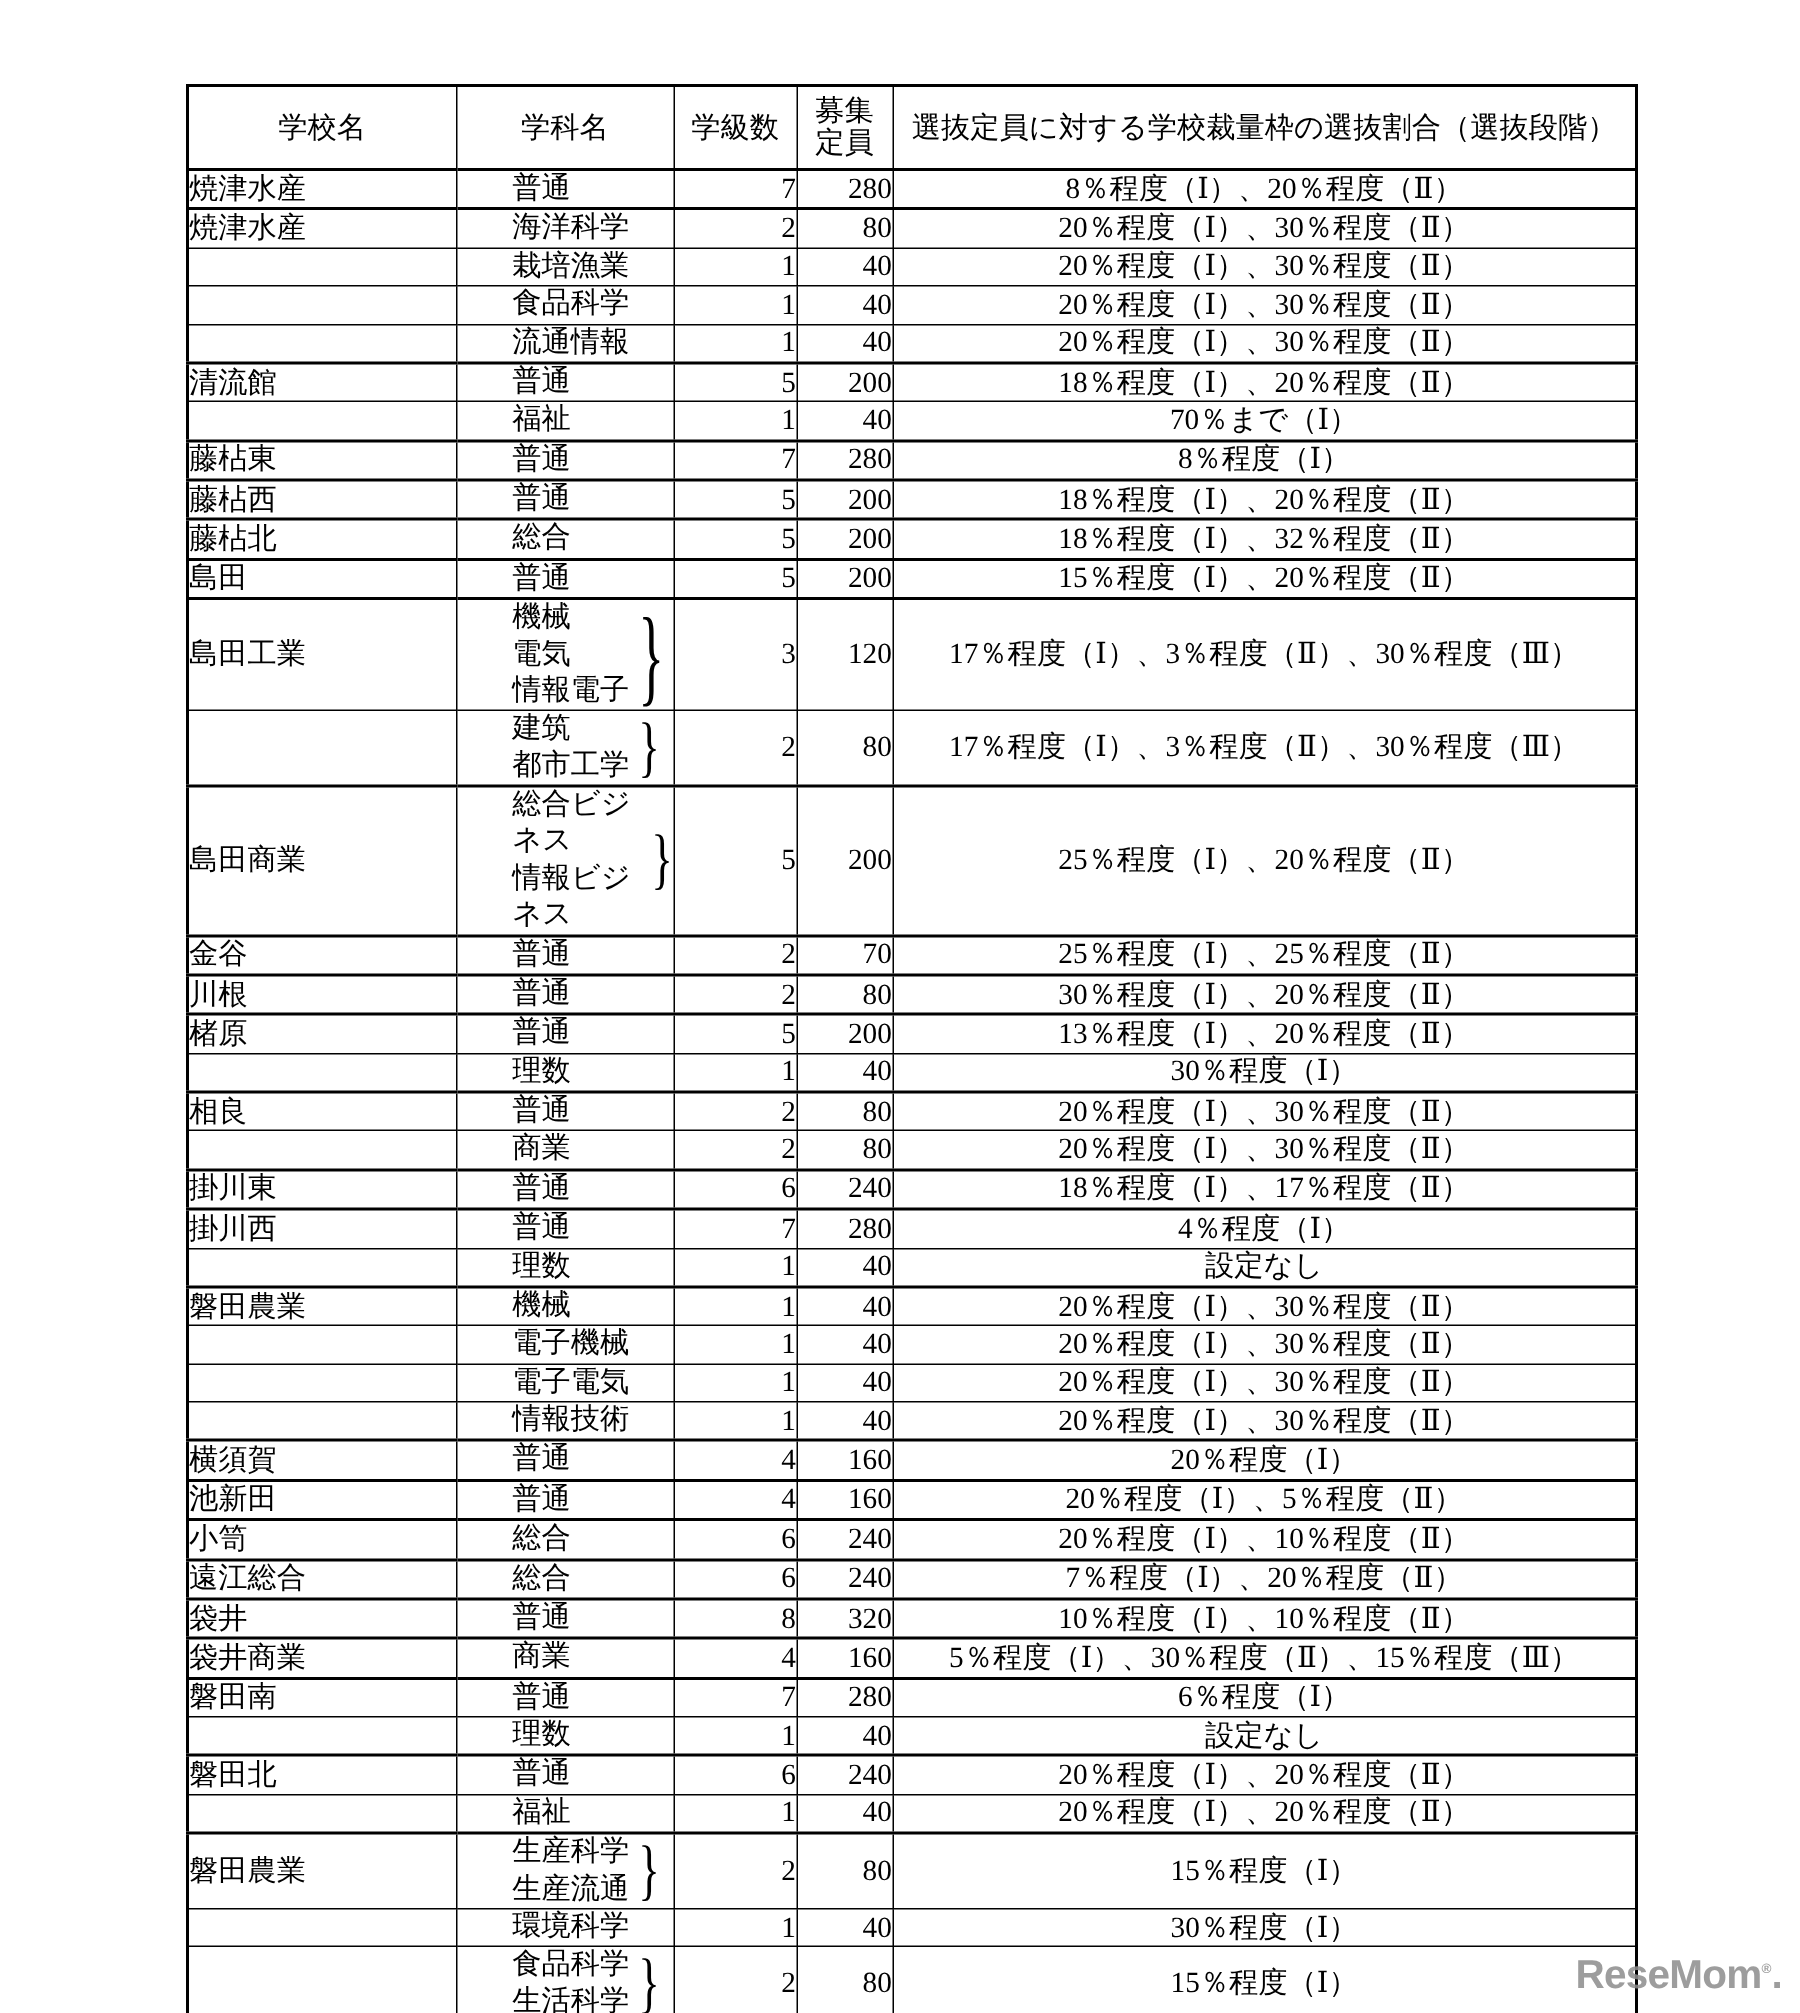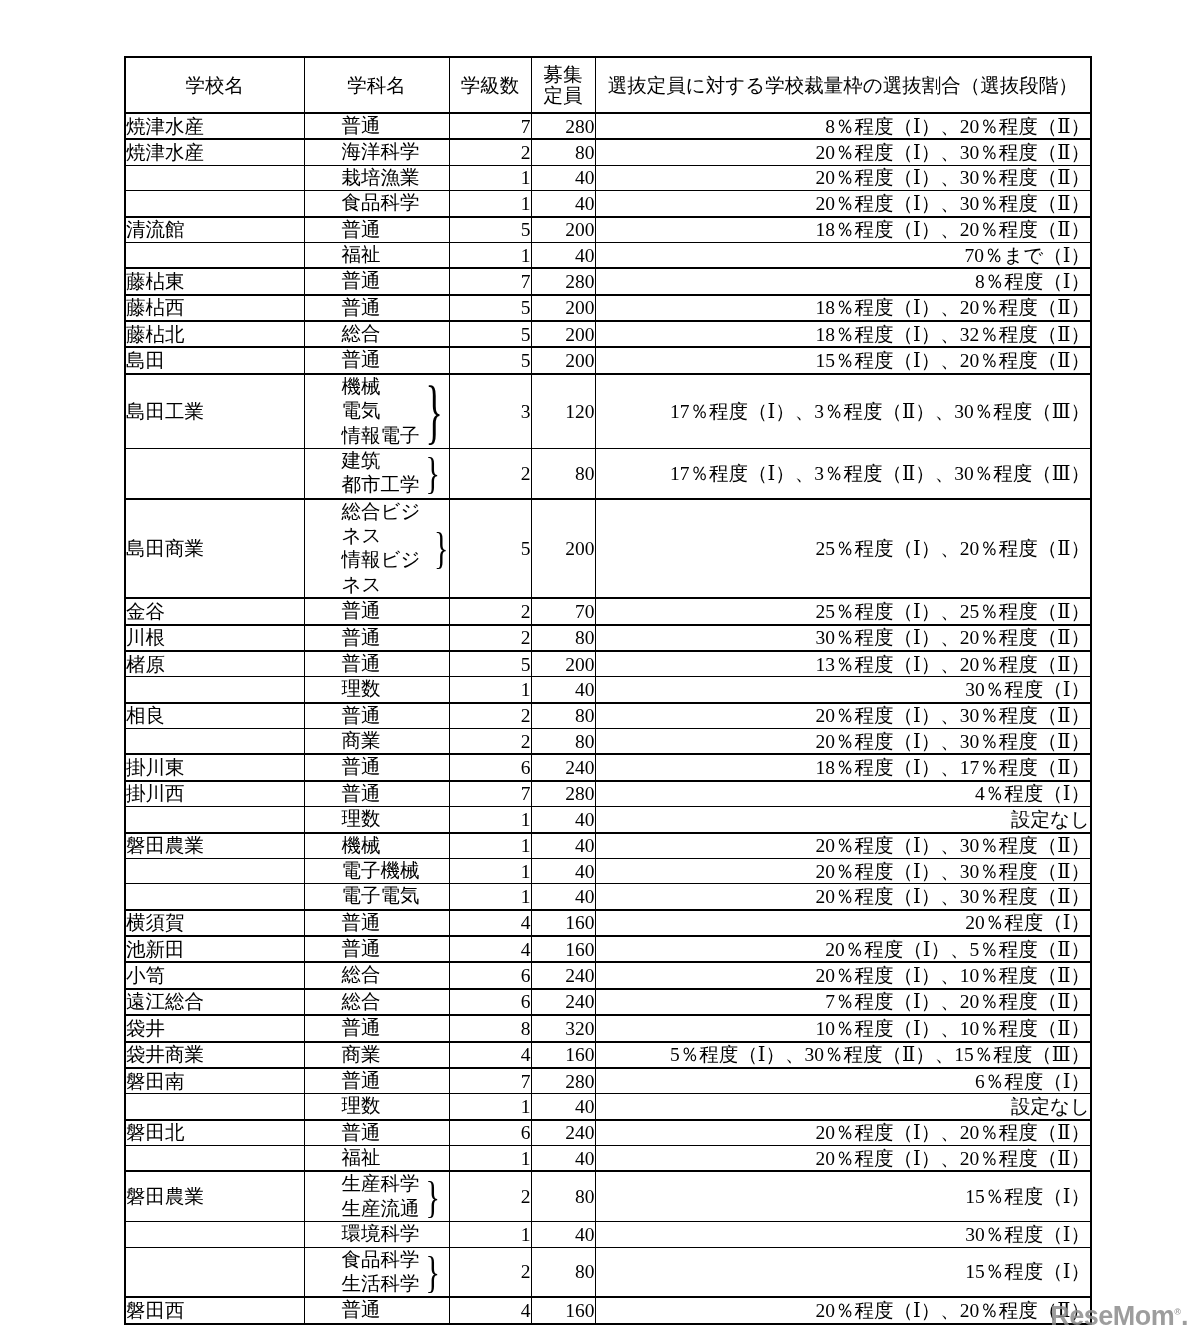--- a/index.html
+++ b/index.html
@@ -66,21 +66,21 @@
   td.dept {
     text-align: left;
     padding-left: 4px;
   }
   td.cls,
   td.quota {
     text-align: right;
     padding-right: 3px;
   }
   td.ratio {
-    text-align: right;
+    text-align: center;
     padding-left: 3px;
     white-space: nowrap;
   }
 
   
   tr.r1 td { height: 24px; }
   
   tr.r2 td { height: 48px; }
   tr.r3 td { height: 72px; }
 
@@ -203,20 +203,33 @@
             <div class="stack">
               <div class="names">
                 <div>食品科学</div>
               </div>
             </div>
           </td>
           <td class="cls">1</td>
           <td class="quota">40</td>
           <td class="ratio">20％程度（Ⅰ）、30％程度（Ⅱ）</td>
         </tr>
+        <tr class="r1">
+          <td class="school"></td>
+          <td class="dept">
+            <div class="stack">
+              <div class="names">
+                <div>流通情報</div>
+              </div>
+            </div>
+          </td>
+          <td class="cls">1</td>
+          <td class="quota">40</td>
+          <td class="ratio">20％程度（Ⅰ）、30％程度（Ⅱ）</td>
+        </tr>
         <tr class="r1 sep-top">
           <td class="school">清流館</td>
           <td class="dept">
             <div class="stack">
               <div class="names">
                 <div>普通</div>
               </div>
             </div>
           </td>
           <td class="cls">5</td>
@@ -483,20 +496,33 @@
             <div class="stack">
               <div class="names">
                 <div>電子電気</div>
               </div>
             </div>
           </td>
           <td class="cls">1</td>
           <td class="quota">40</td>
           <td class="ratio">20％程度（Ⅰ）、30％程度（Ⅱ）</td>
         </tr>
+        <tr class="r1">
+          <td class="school"></td>
+          <td class="dept">
+            <div class="stack">
+              <div class="names">
+                <div>情報技術</div>
+              </div>
+            </div>
+          </td>
+          <td class="cls">1</td>
+          <td class="quota">40</td>
+          <td class="ratio">20％程度（Ⅰ）、30％程度（Ⅱ）</td>
+        </tr>
         <tr class="r1 sep-top">
           <td class="school">横須賀</td>
           <td class="dept">
             <div class="stack">
               <div class="names">
                 <div>普通</div>
               </div>
             </div>
           </td>
           <td class="cls">4</td>

